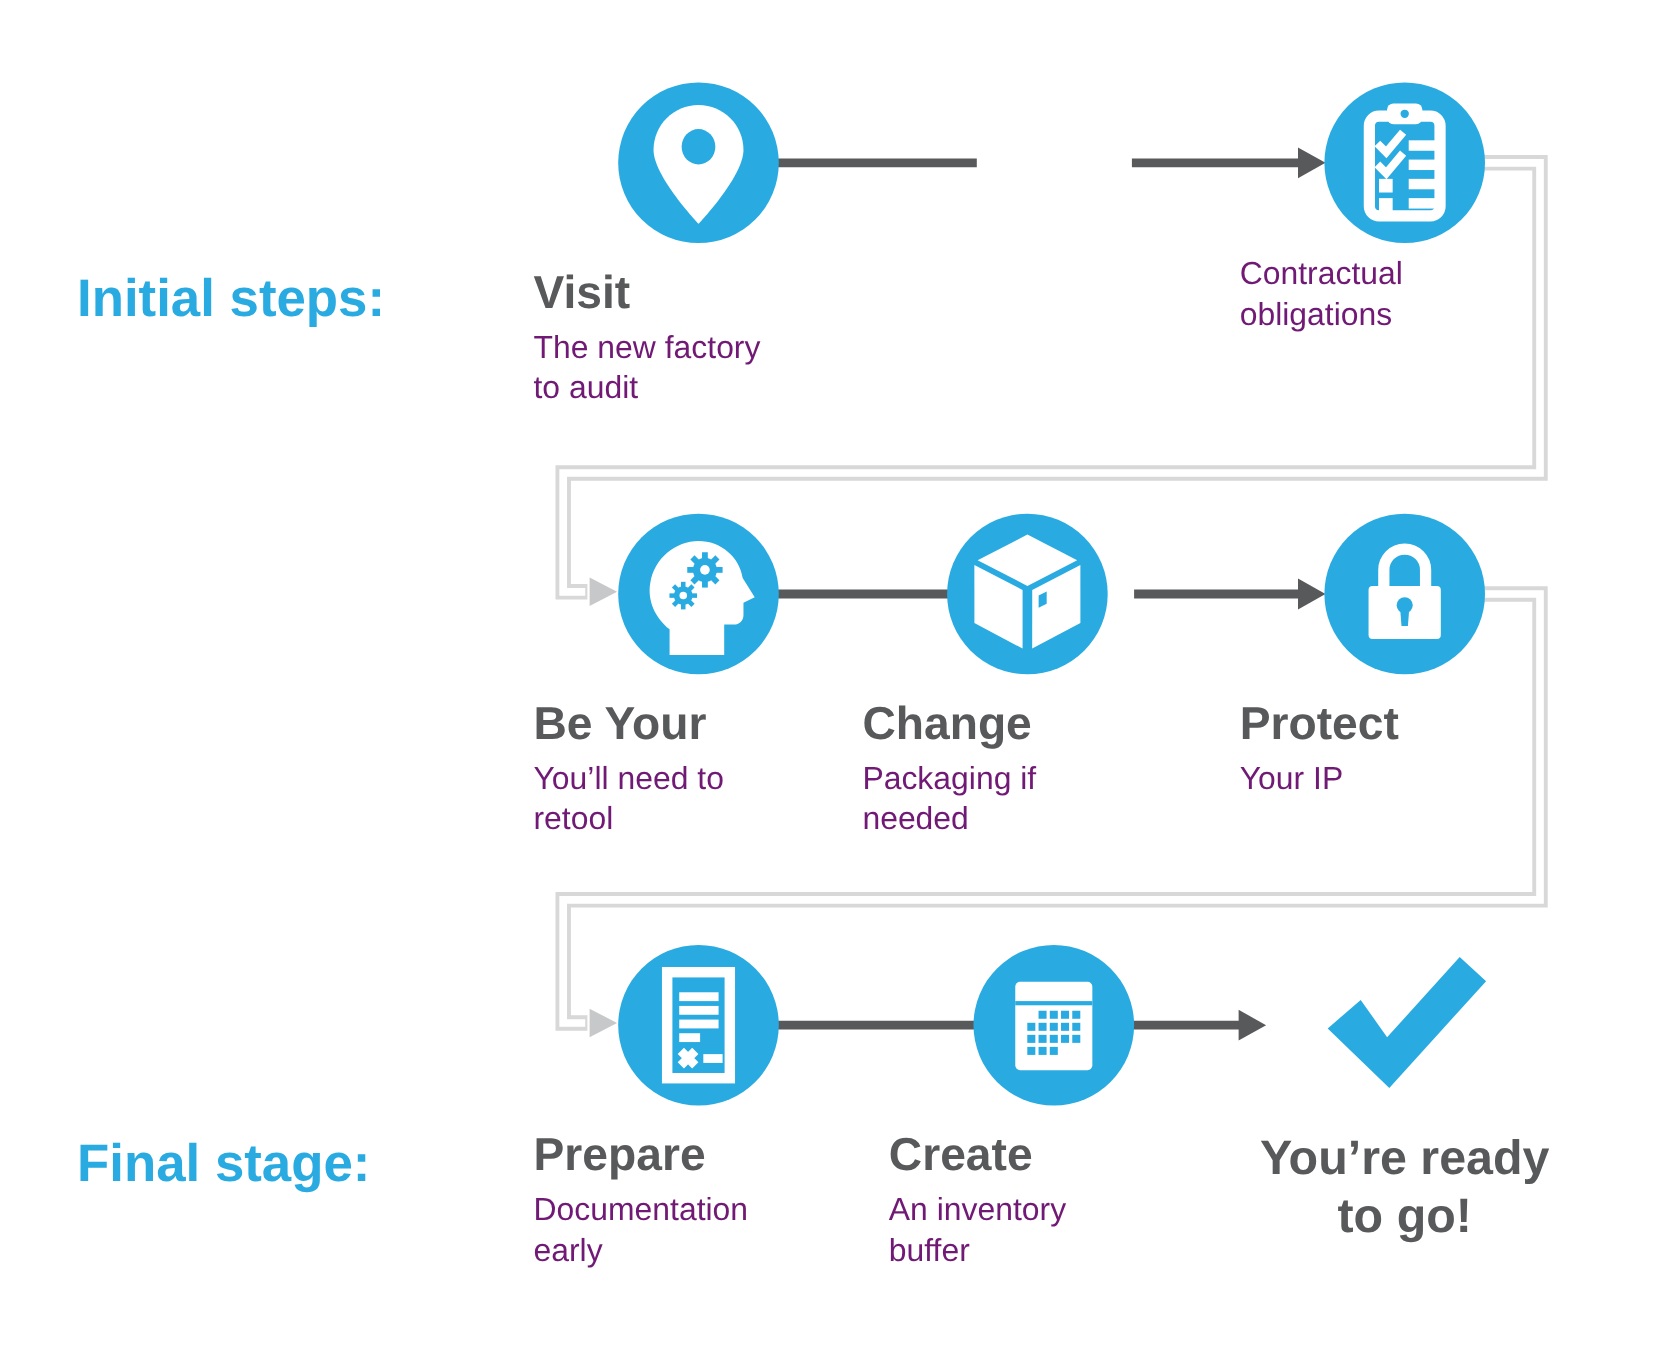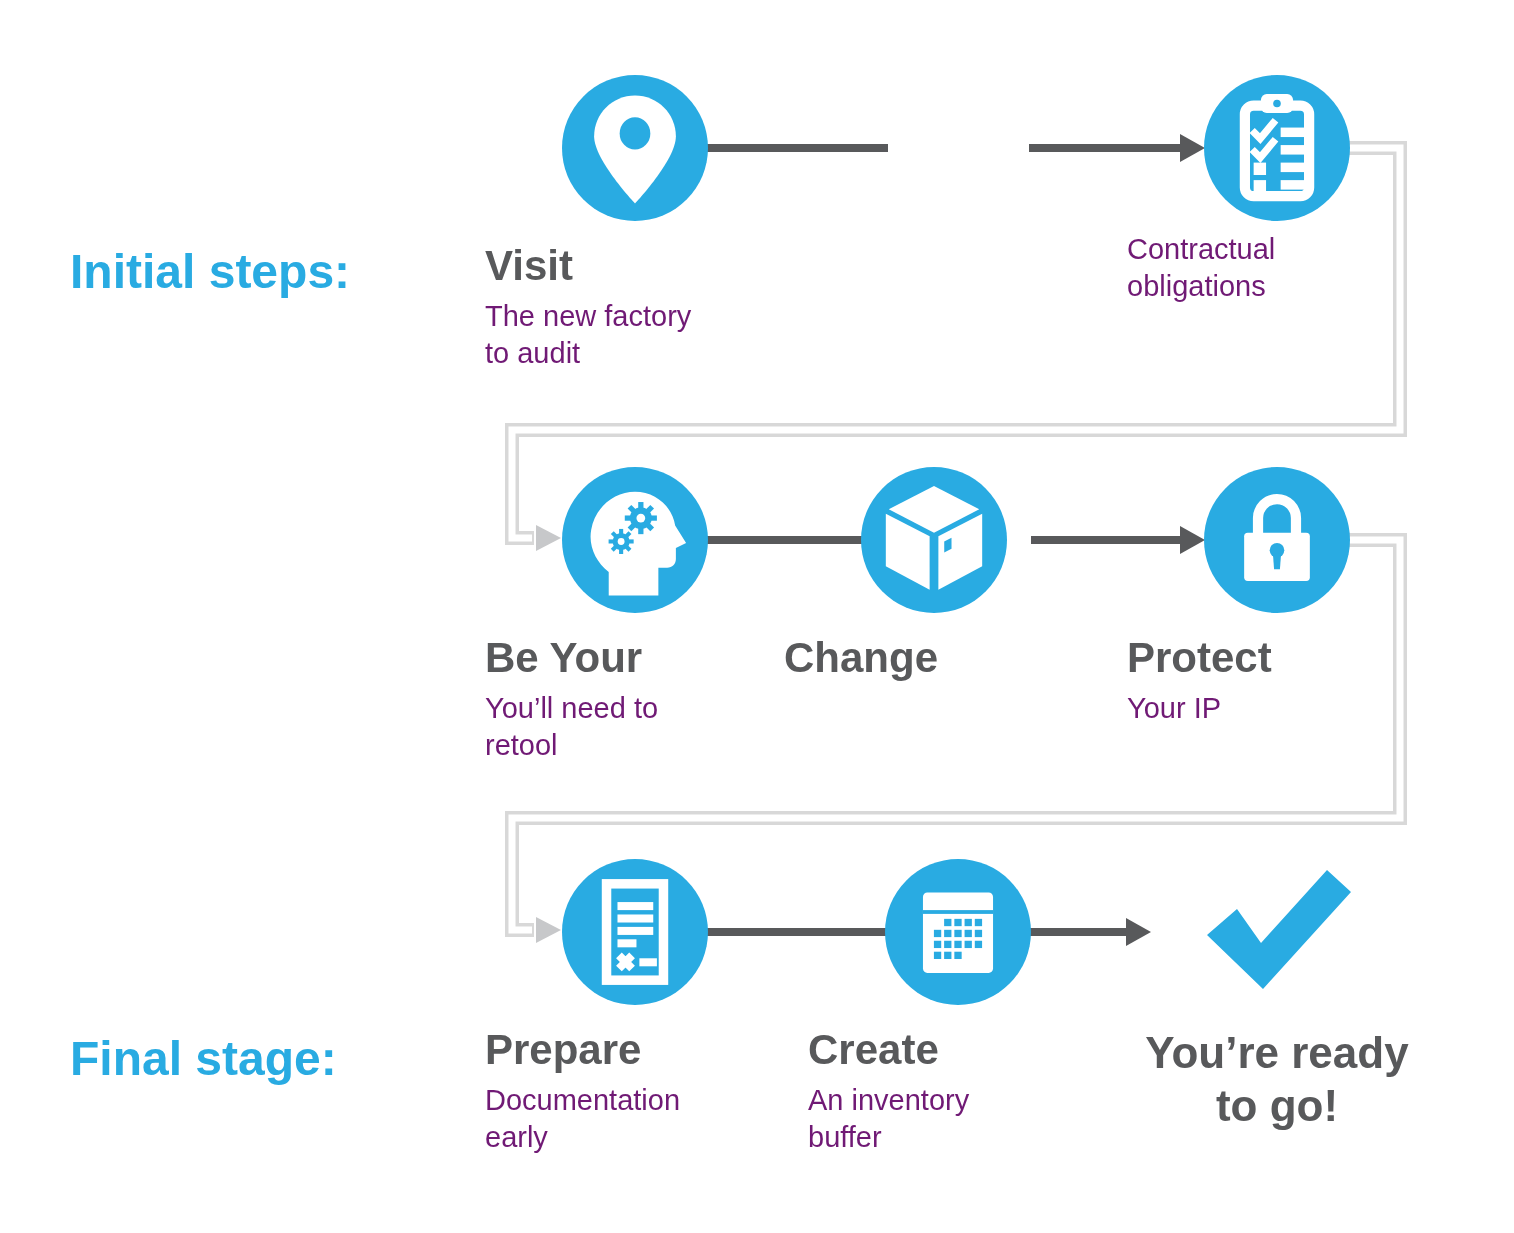--- a/index.html
+++ b/index.html
@@ -143,20 +143,22 @@
   <div class="step" style="left:784px;top:467px">
     <div class="circle">
       <svg viewBox="0 0 100 100">
         <polygon points="50,13 81,29 50,45 19,29" fill="#FFFFFF"></polygon>
         <polygon points="17,32 47,47.5 47,84 17,68" fill="#FFFFFF"></polygon>
         <polygon points="53,47.5 83,32 83,68 53,84" fill="#FFFFFF"></polygon>
         <polygon points="57,51 62,48.5 62,56 57,58.5" fill="#29ABE2"></polygon>
       </svg>
     </div>
     <div class="step-title">Change</div>
+    <div class="step-desc">Packaging if
+needed</div>
   </div>
 
   <div class="step" style="left:1127px;top:467px">
     <div class="circle">
       <svg viewBox="0 0 100 100">
         <path d="M37 47 V35 a13 13 0 0 1 26 0 V47" fill="none" stroke="#FFFFFF" stroke-width="7"></path>
         <rect x="27.5" y="45" width="45" height="33" rx="2.5" fill="#FFFFFF"></rect>
         <circle cx="50" cy="57" r="5" fill="#29ABE2"></circle>
         <polygon points="47.2,59.5 52.8,59.5 52,70 48,70" fill="#29ABE2"></polygon>
       </svg>

